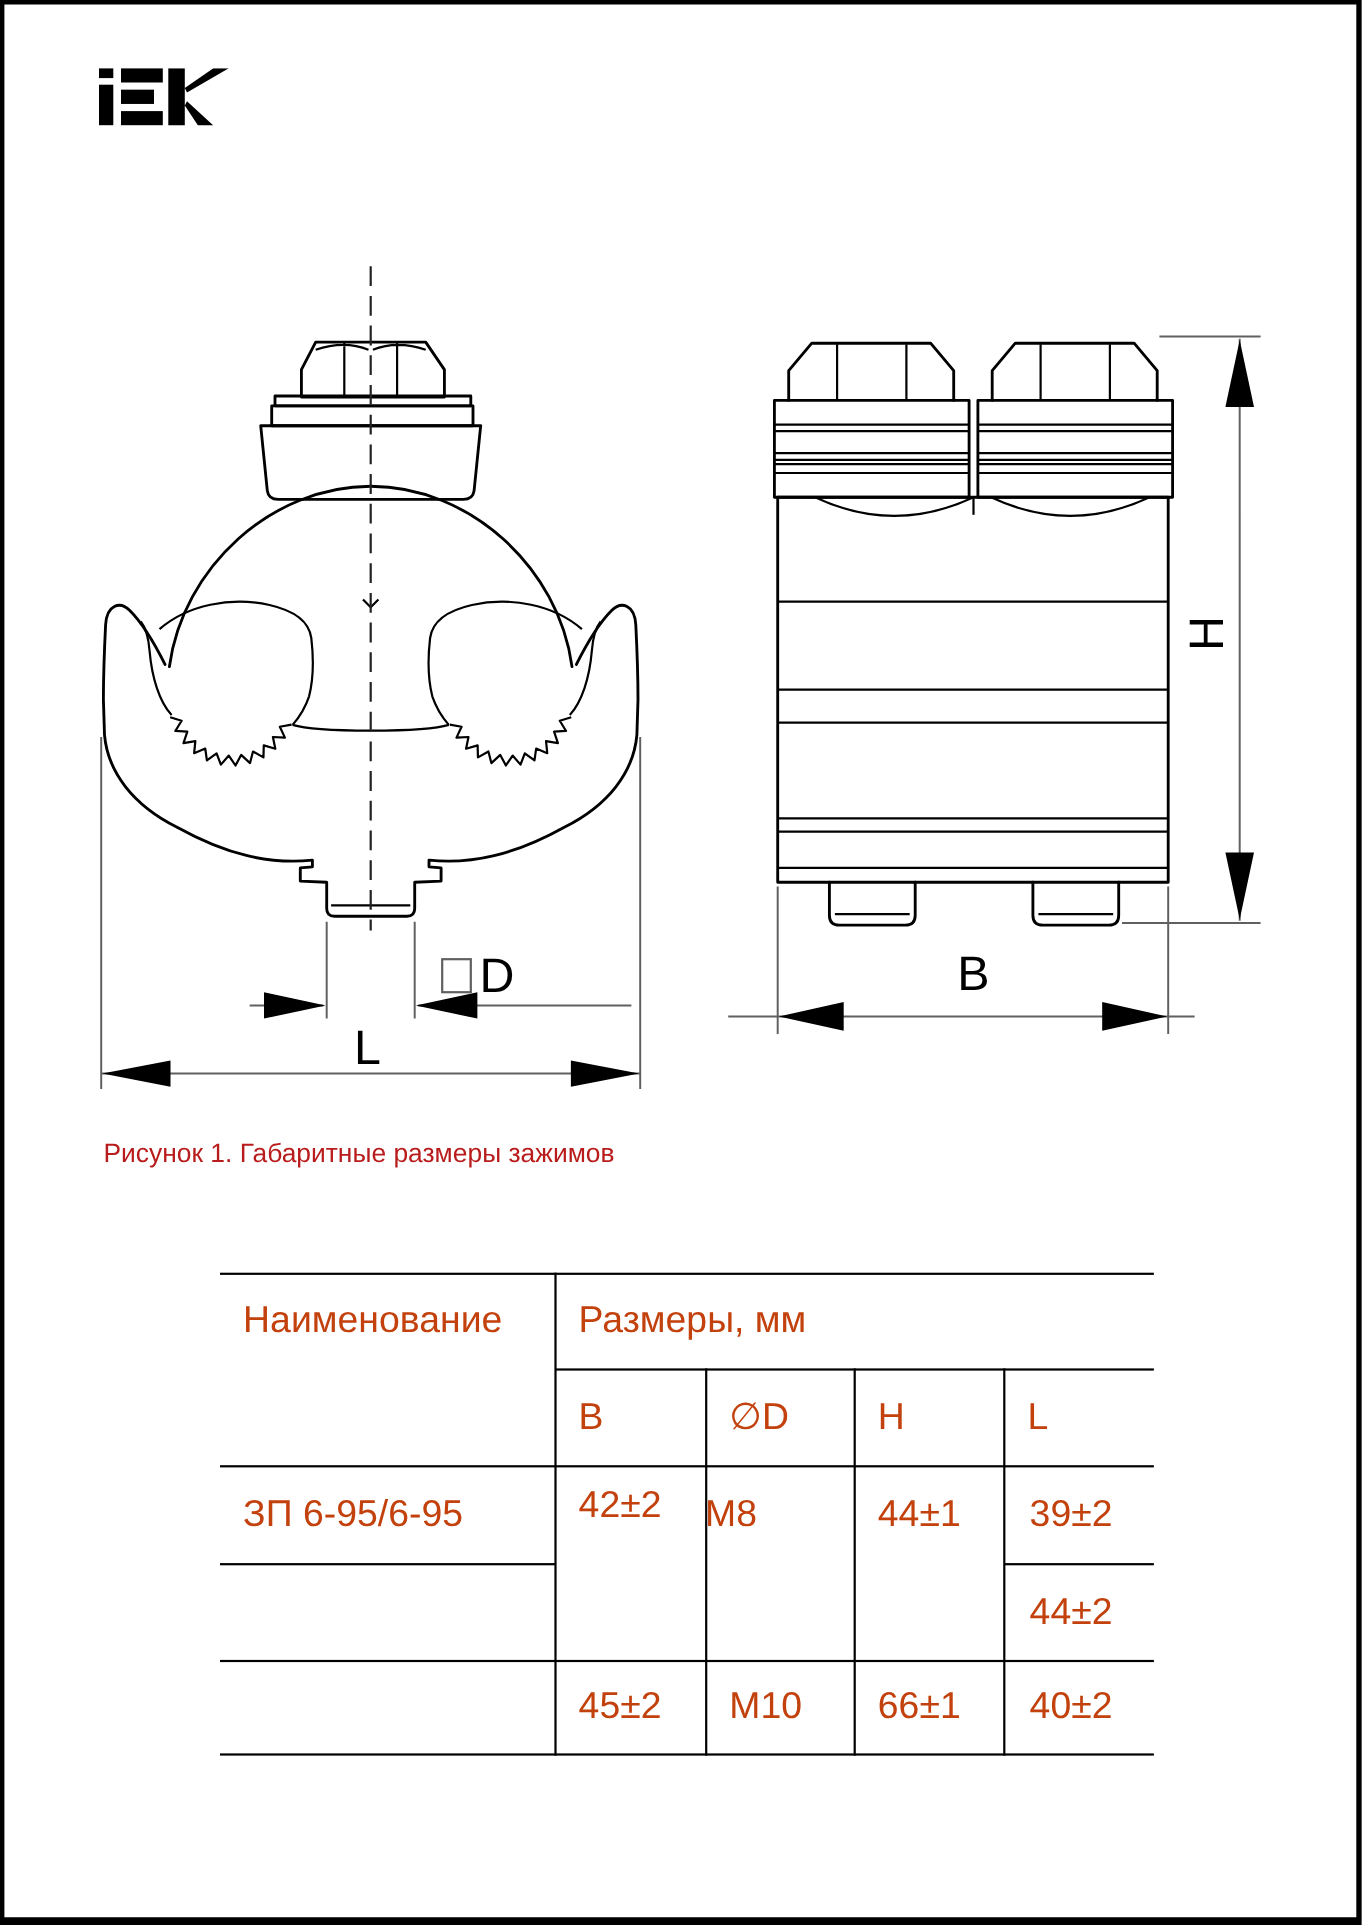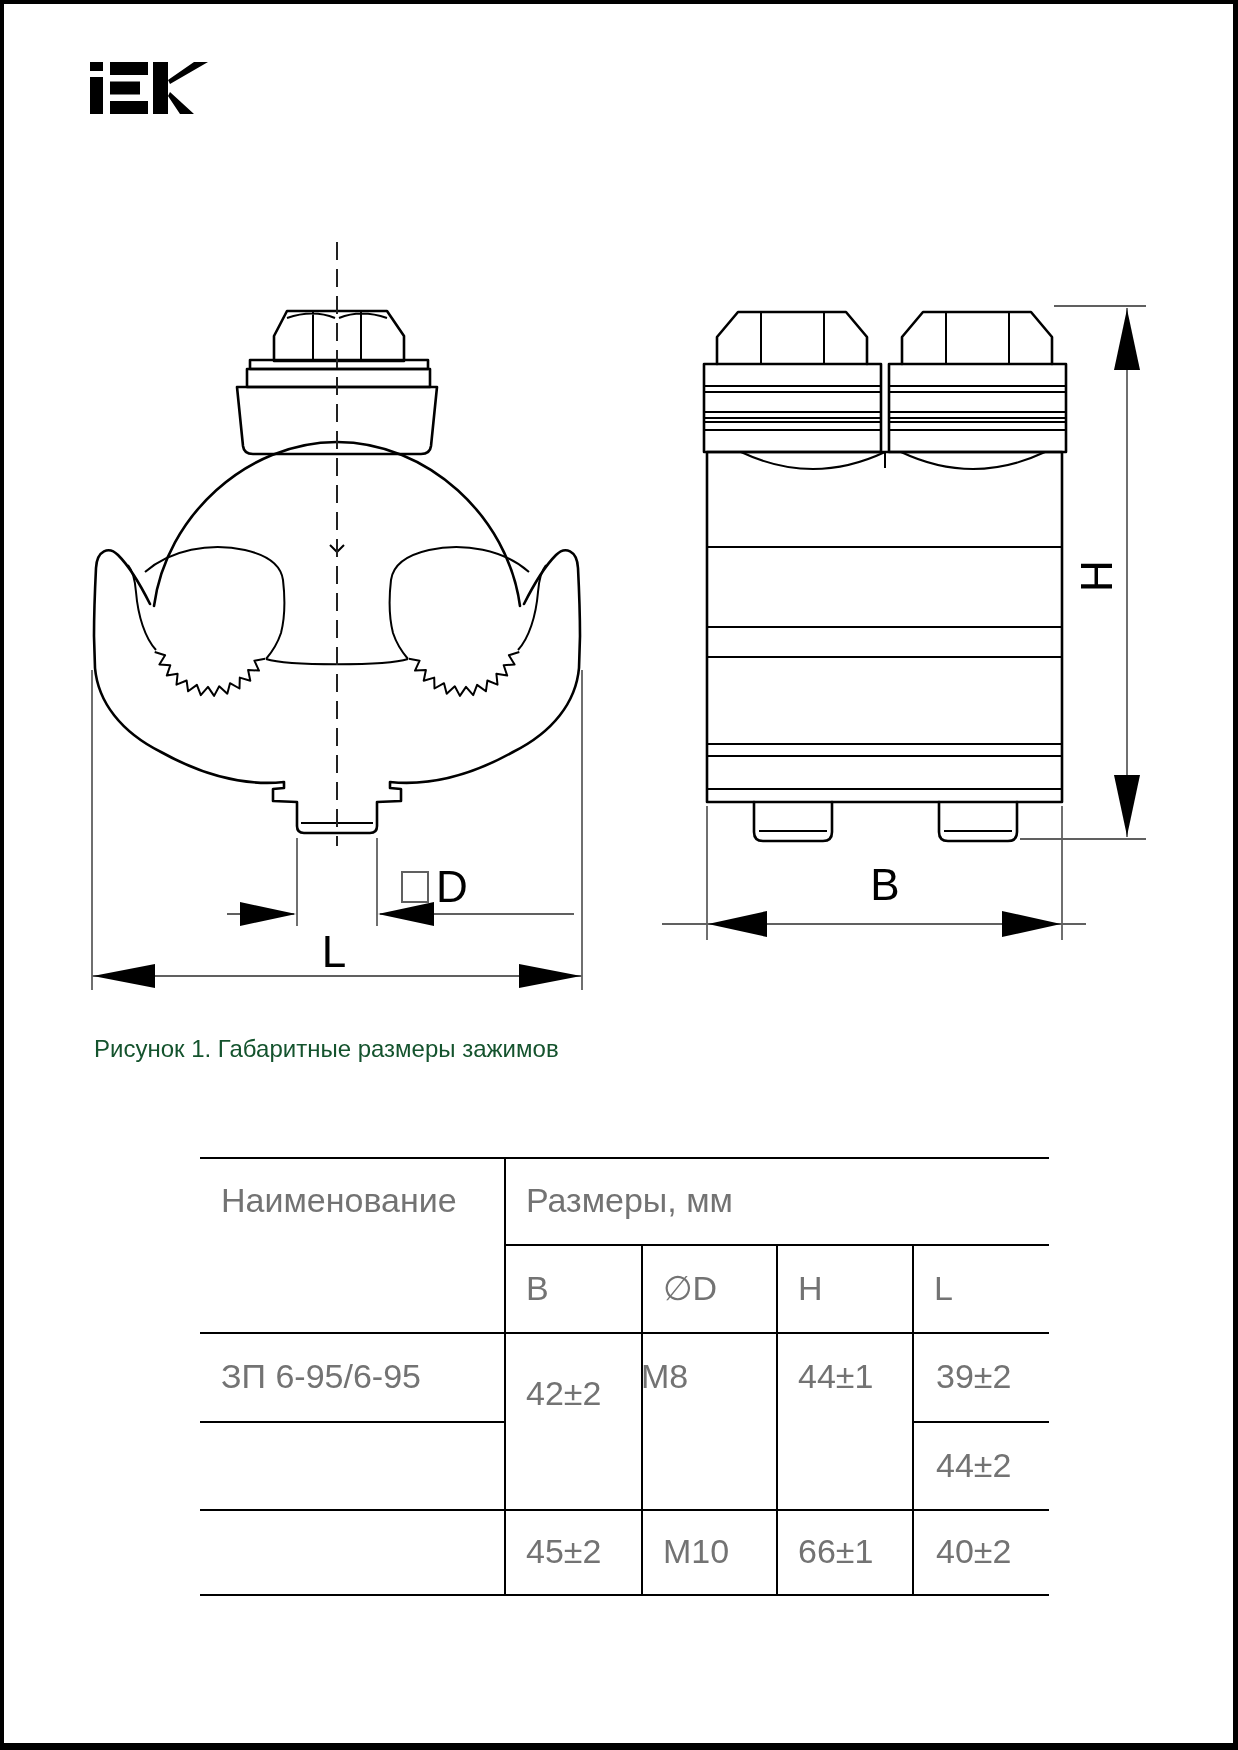--- a/index.html
+++ b/index.html
@@ -11,26 +11,26 @@
     border-style:solid;border-color:#000;
     border-width:4px 5px 7px 4px;
     font-family:"Liberation Sans", sans-serif;
     color:#000;
     overflow:hidden;
   }
   .logo{position:absolute;left:85px;top:58px;width:120px;height:52px;}
   .drawing{position:absolute;left:0;top:230px;width:1238px;height:780px;}
   .caption{
     position:absolute;left:90px;top:1030px;
-    font-size:24px;line-height:30px;color:#14532d;
+    font-size:24px;line-height:30px;color:#b91c1c;
   }
   
   .tbl{position:absolute;left:196px;top:1153px;width:849px;height:439px;font-size:34px;}
   .tl{position:absolute;background:#000;}
-  .cell{position:absolute;white-space:nowrap;color:#737373;}
+  .cell{position:absolute;white-space:nowrap;color:#c2410c;}
   
   .part{fill:none;stroke:#000;stroke-width:2.6;stroke-linejoin:round;stroke-linecap:round;}
   .thin{fill:none;stroke:#000;stroke-width:2;stroke-linejoin:round;}
   .dim {fill:none;stroke:#606060;stroke-width:1.8;}
   .arr {fill:#000;stroke:none;}
   .dimtxt{fill:#000;font-family:"Liberation Sans",sans-serif;font-size:44px;}
   .center{fill:none;stroke:#222;stroke-width:2;stroke-dasharray:18 9;}
 </style>
 </head>
 <body>
@@ -144,21 +144,21 @@
 
     <div class="cell" style="left:21px;top:0;height:87px;line-height:87px">Наименование</div>
     <div class="cell" style="left:326px;top:0;height:87px;line-height:87px">Размеры, мм</div>
 
     <div class="cell" style="left:326px;top:87px;height:88px;line-height:88px">B</div>
     <div class="cell" style="left:463px;top:87px;height:88px;line-height:88px">∅D</div>
     <div class="cell" style="left:598px;top:87px;height:88px;line-height:88px">H</div>
     <div class="cell" style="left:734px;top:87px;height:88px;line-height:88px">L</div>
 
     <div class="cell" style="left:21px;top:175px;height:89px;line-height:89px">ЗП 6-95/6-95</div>
-    <div class="cell" style="left:326px;top:192px;height:89px;line-height:89px">42±2</div>
+    <div class="cell" style="left:326px;top:167px;height:89px;line-height:89px">42±2</div>
     <div class="cell" style="left:441px;top:175px;height:89px;line-height:89px">М8</div>
     <div class="cell" style="left:598px;top:175px;height:89px;line-height:89px">44±1</div>
     <div class="cell" style="left:736px;top:175px;height:89px;line-height:89px">39±2</div>
 
     <div class="cell" style="left:736px;top:264px;height:88px;line-height:88px">44±2</div>
 
     <div class="cell" style="left:326px;top:352px;height:92px;line-height:85px">45±2</div>
     <div class="cell" style="left:463px;top:352px;height:83px;line-height:85px">М10</div>
     <div class="cell" style="left:598px;top:352px;height:85px;line-height:85px">66±1</div>
     <div class="cell" style="left:736px;top:352px;height:85px;line-height:85px">40±2</div>

